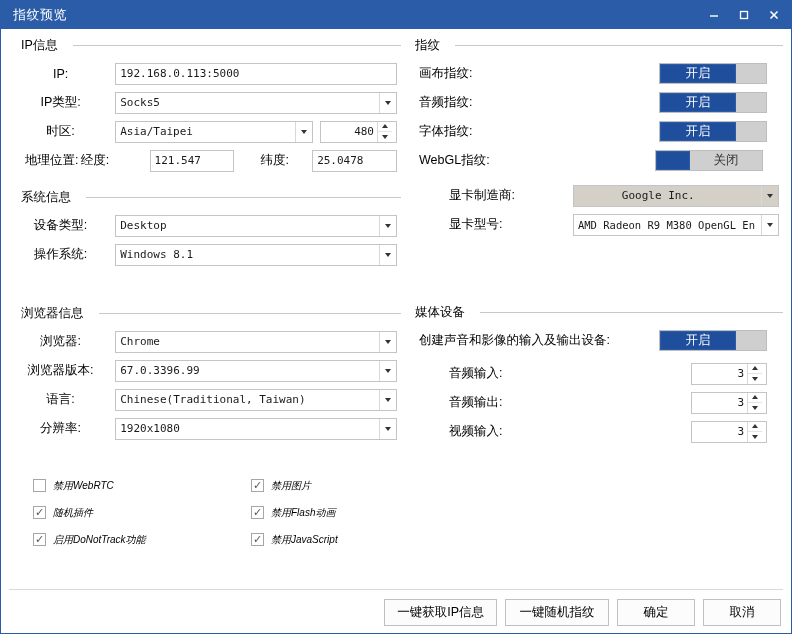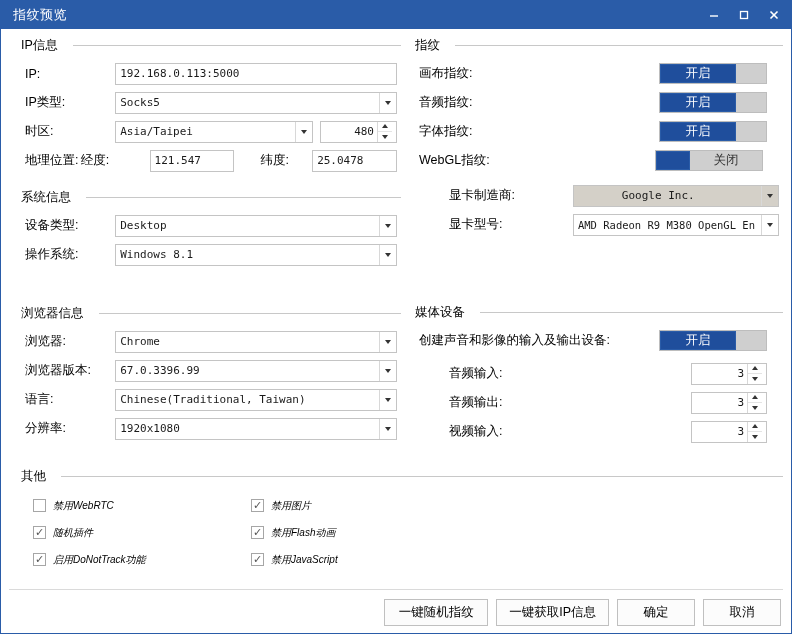--- a/index.html
+++ b/index.html
@@ -64,21 +64,21 @@
 
   
   .row {
     display: flex; align-items: center;
     height: 29px;
   }
   .lbl {
     font-size: 12.5px; color: #000;
     white-space: nowrap;
   }
-  .lbl-l { width: 86px; padding-left: 14px; }
+  .lbl-l { width: 86px; padding-left: 14px; text-align: center; }
   .lbl-r { width: 120px; padding-left: 14px; }
   .lbl-r-wide { width: 210px; padding-left: 14px; }
   .lbl-indent { width: 150px; padding-left: 44px; }
 
   
   .field {
     height: 22px;
     background: #ffffff;
     border: 1px solid #c4c4c4;
     display: flex; align-items: center;
@@ -479,24 +479,20 @@
               </span>
             </div>
           </div>
 
         </div>
       </div>
 
     </div>
 
     <div style="position:absolute;left:10px;top:437px;width:772px">
-      <div class="group-head">
-        <span class="group-title">其他</span>
-        <span class="group-line"></span>
-      </div>
       <div class="group-body" style="padding-top:6px">
         <div class="chk-row">
           <div class="chk-cell">
             <span class="cbox">
                 <span class="tick"></span>
               </span>
             <span class="chk-label">禁用WebRTC</span>
           </div>
           <div class="chk-cell">
             <span class="cbox">
@@ -531,20 +527,20 @@
                 <span class="tick">✓</span>
               </span>
             <span class="chk-label">禁用JavaScript</span>
           </div>
         </div>
       </div>
     </div>
 
     <div id="footer-sep"></div>
     <div id="footer">
+      <div class="btn wide">一键获取IP信息</div>
       <div class="btn wide">一键随机指纹</div>
-      <div class="btn wide">一键获取IP信息</div>
       <div class="btn">确定</div>
       <div class="btn">取消</div>
     </div>
 
   </div>
 </div>
 
 </body></html>

